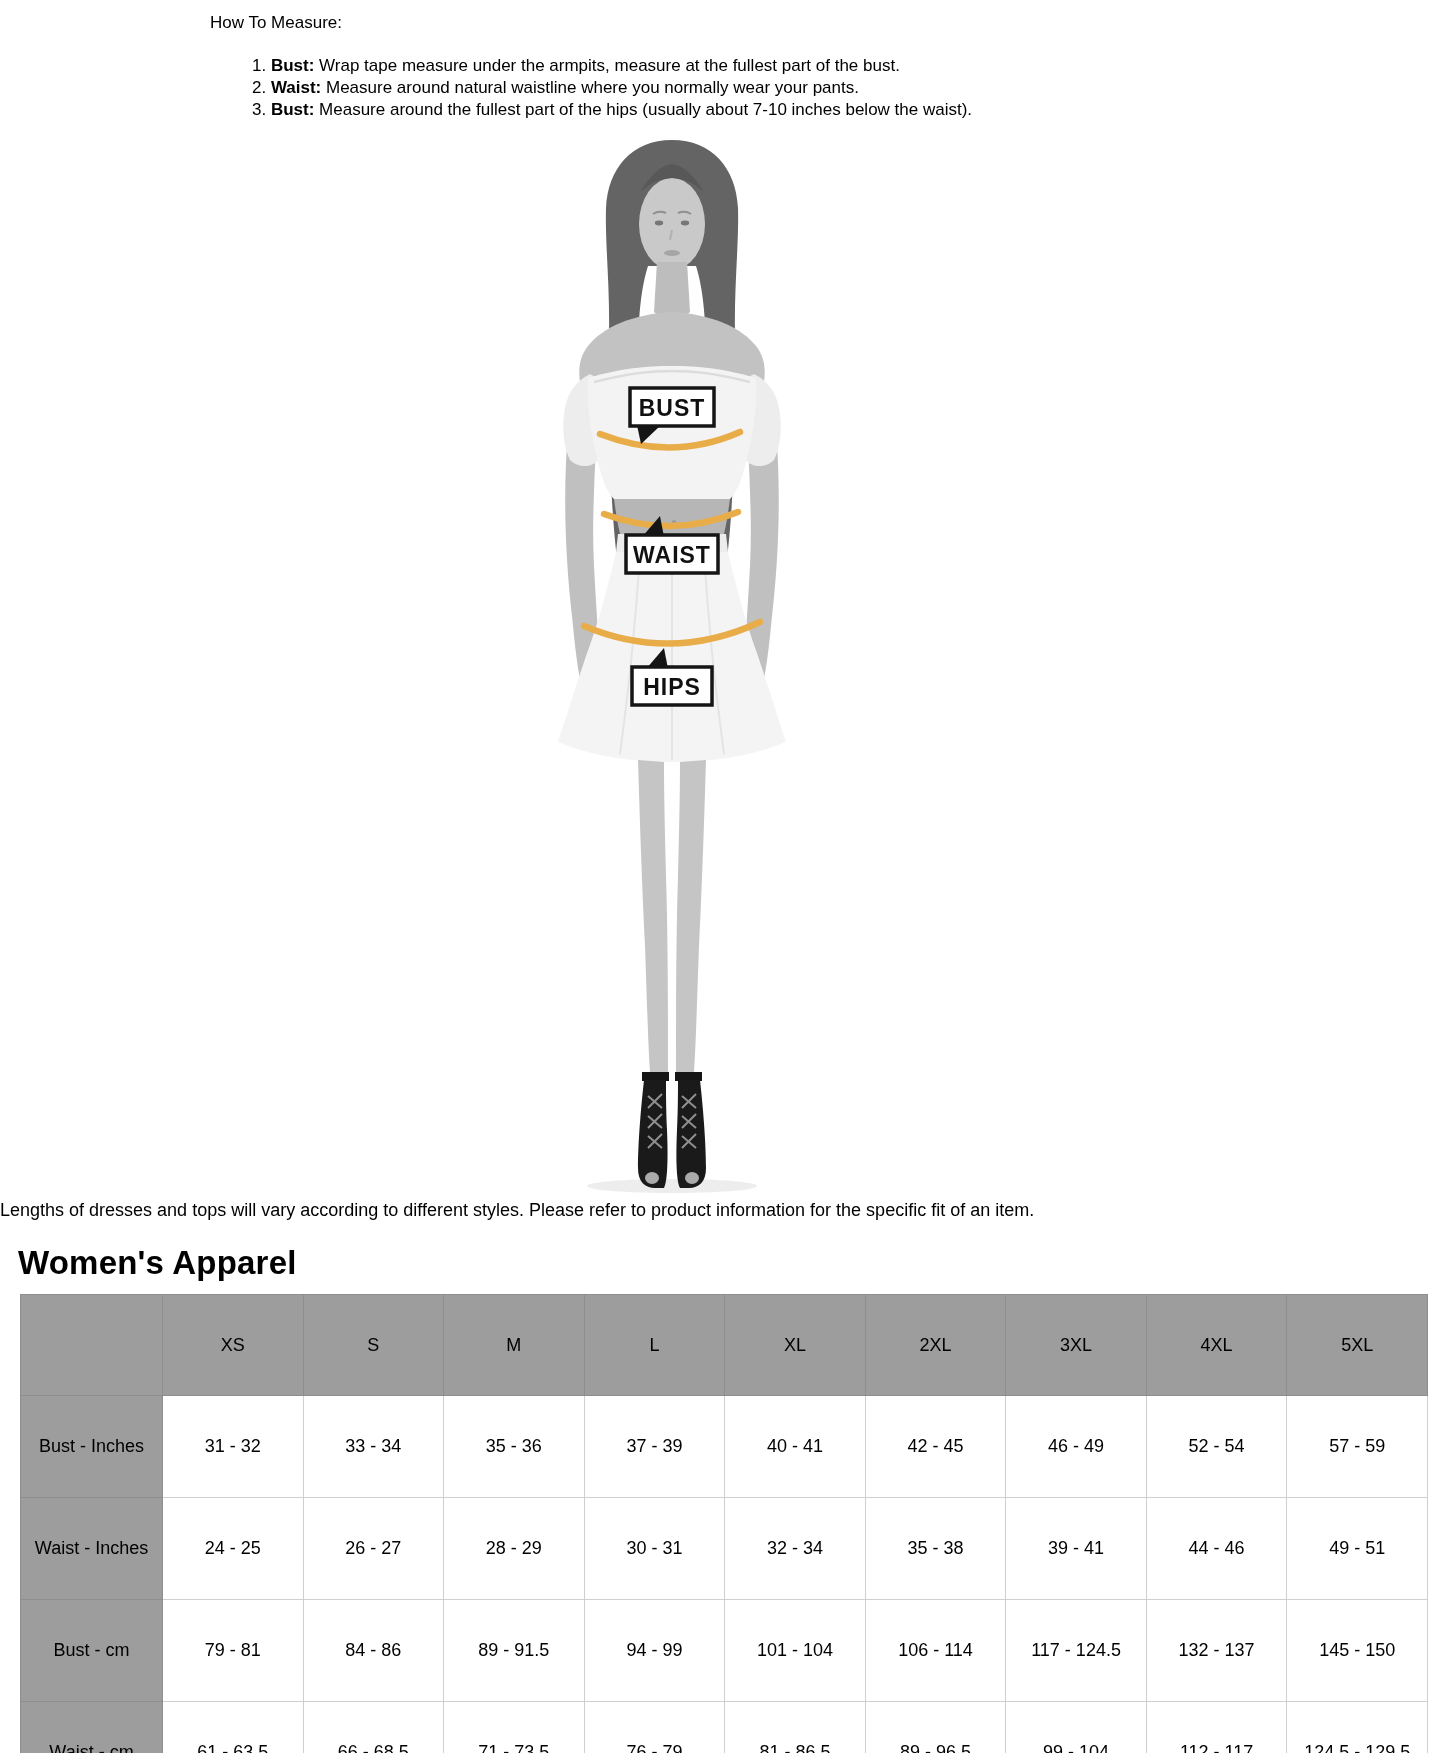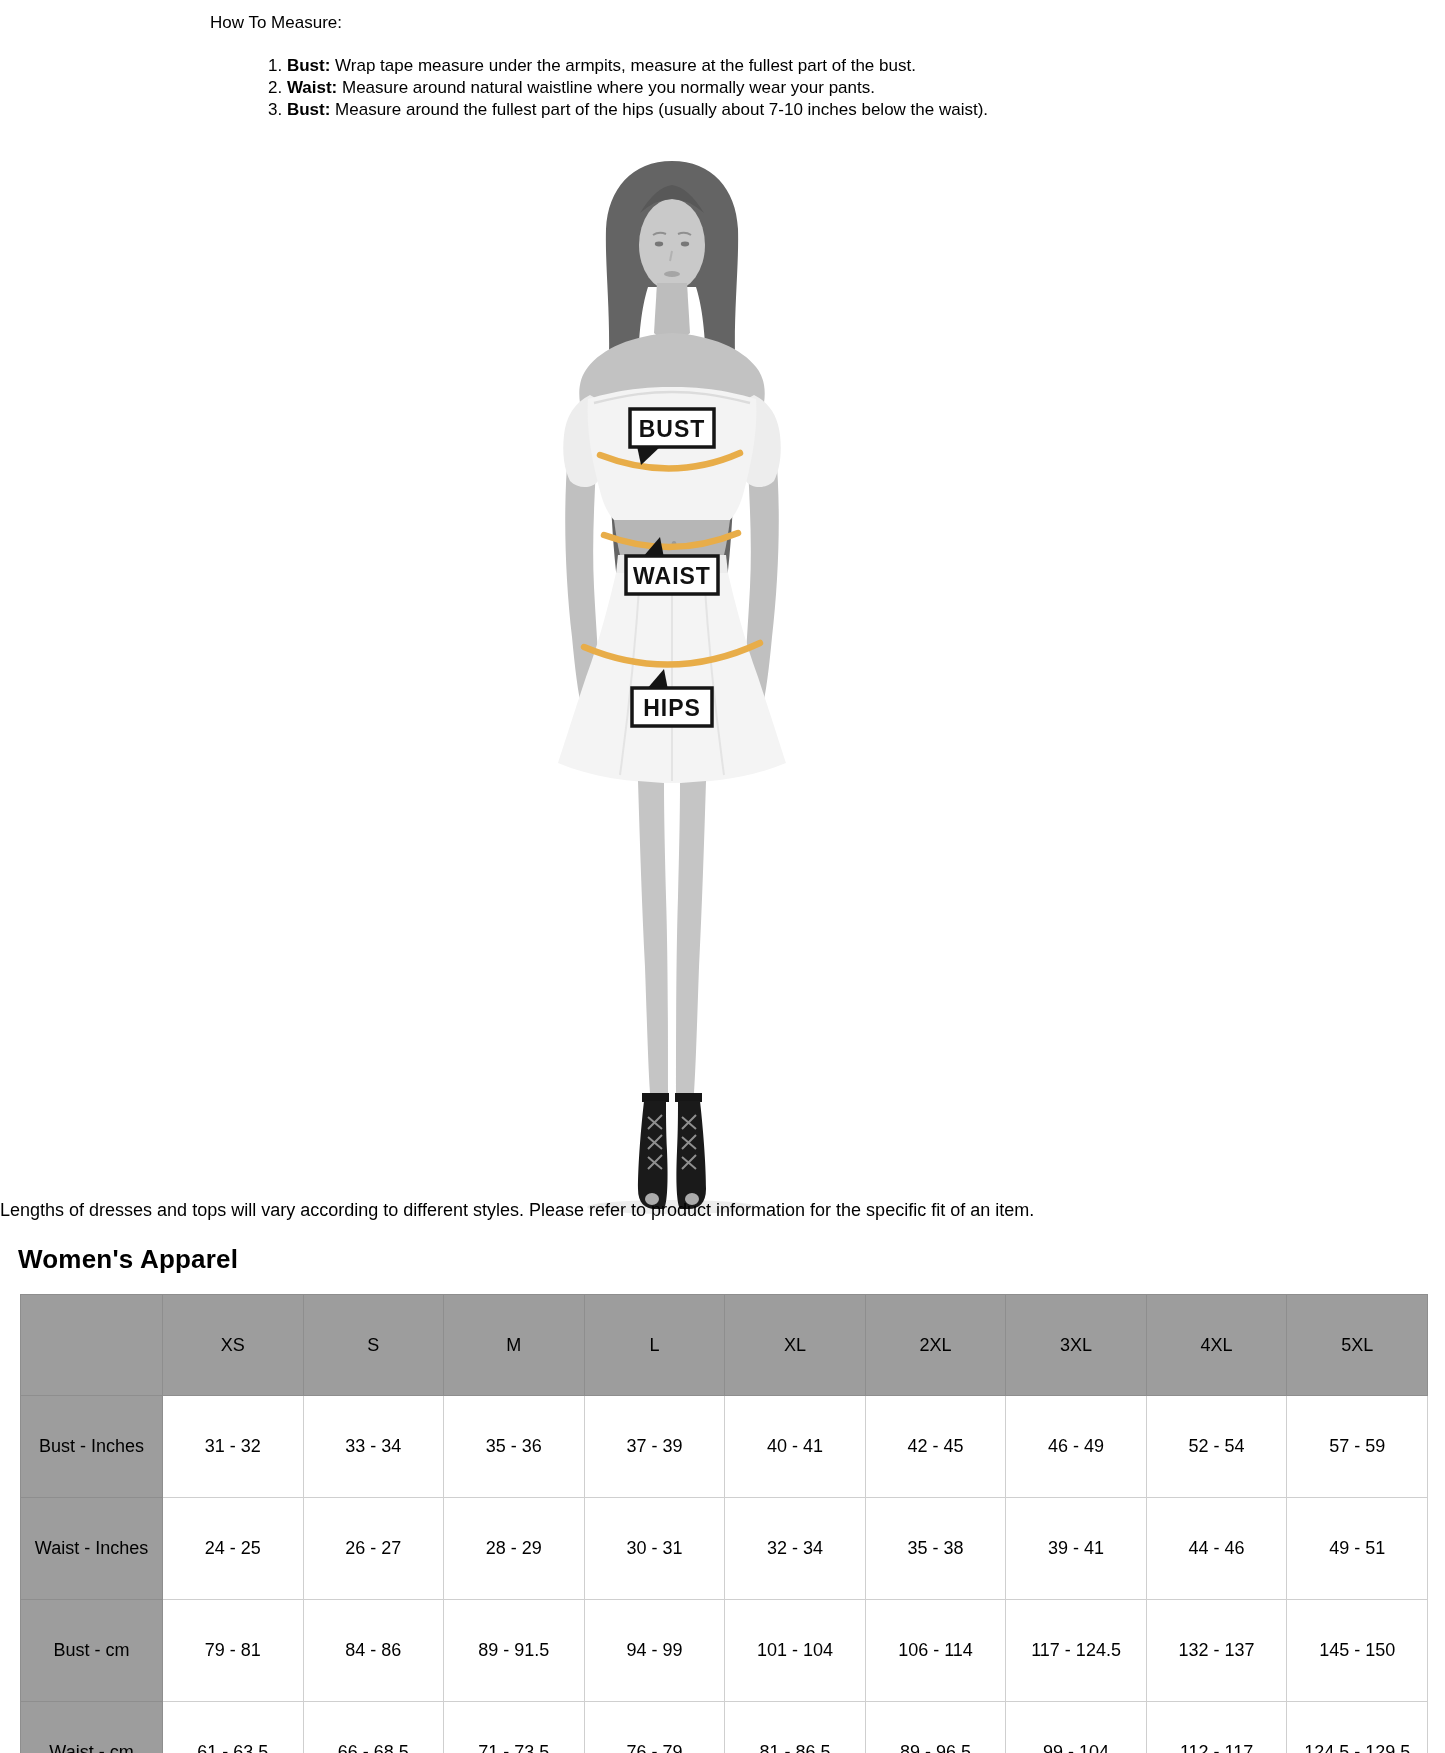--- a/index.html
+++ b/index.html
@@ -2,26 +2,26 @@
 <html><head>
 <meta charset="utf-8">
 <style>
   html,body{margin:0;padding:0;}
   body{
     width:1445px;height:1753px;position:relative;background:#ffffff;
     font-family:"Liberation Sans", sans-serif;color:#000;overflow:hidden;
   }
   .abs{position:absolute;}
   #howto-title{left:210px;top:13px;font-size:17px;}
-  #howto-list{left:268px;top:55px;font-size:17px;line-height:22px;}
+  #howto-list{left:252px;top:55px;font-size:17px;line-height:22px;}
   .step{white-space:nowrap;}
   .step b{font-weight:700;}
-  #figure-wrap{left:462px;top:157px;width:420px;height:1060px;}
+  #figure-wrap{left:462px;top:136px;width:420px;height:1060px;}
   #note{left:0;top:1200px;width:1445px;font-size:18px;}
-  #section-title{left:18px;top:1244px;font-size:26px;font-weight:700;letter-spacing:0.2px;}
+  #section-title{left:18px;top:1244px;font-size:33px;font-weight:700;letter-spacing:0.2px;}
   #size-table{
     position:absolute;left:20px;top:1294px;width:1408px;
     border-collapse:collapse;table-layout:fixed;font-size:18px;
   }
   #size-table td{
     text-align:center;vertical-align:middle;border:1px solid #cfcfcf;
     background:#ffffff;height:85px;padding:8px 2px;
   }
   #size-table tr.head td{background:#9D9D9D;border-color:#8e8e8e;height:84px;}
   #size-table td.rowlabel{background:#9D9D9D;border-color:#8e8e8e;margin-left:18px;}

